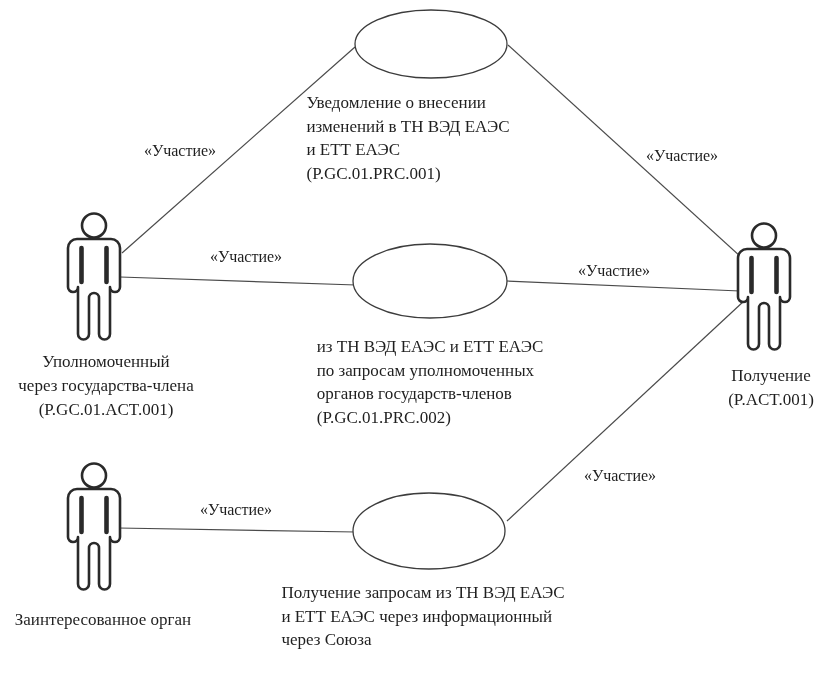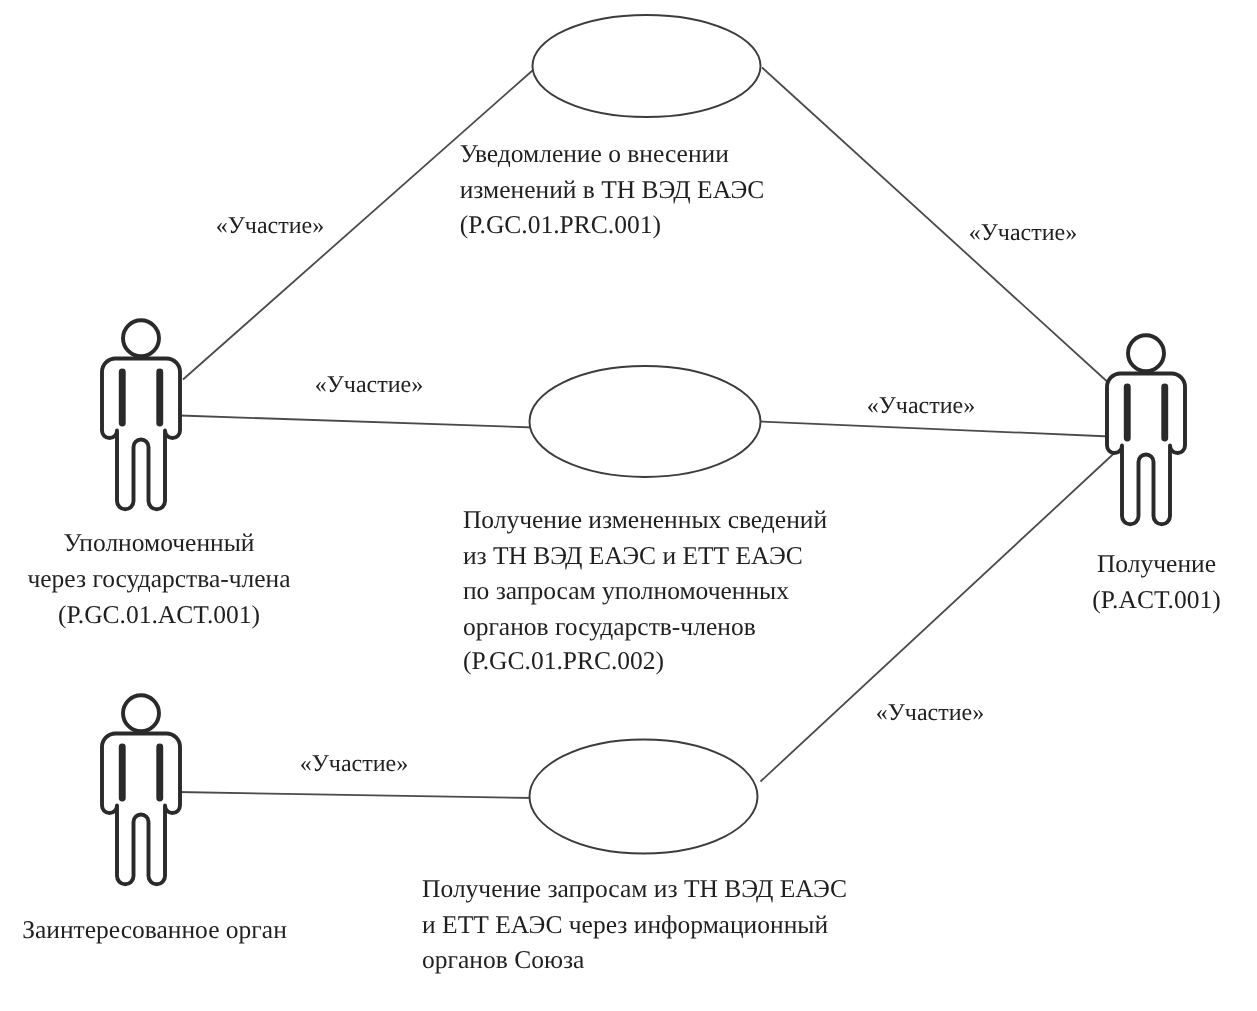--- a/index.html
+++ b/index.html
@@ -78,35 +78,35 @@
   <div class="lbl" style="left:180px;top:141px">«Участие»</div>
   <div class="lbl" style="left:682px;top:146px">«Участие»</div>
   <div class="lbl" style="left:246px;top:247px">«Участие»</div>
   <div class="lbl" style="left:614px;top:261px">«Участие»</div>
   <div class="lbl" style="left:620px;top:466px">«Участие»</div>
   <div class="lbl" style="left:236px;top:500px">«Участие»</div>
 
   <div class="caption" style="left:408px;top:91px">
     <div class="ln">Уведомление о внесении</div>
     <div class="ln">изменений в ТН ВЭД ЕАЭС</div>
+    <div class="ln">и ЕТТ ЕАЭС</div>
     <div class="ln">(P.GC.01.PRC.001)</div>
   </div>
 
   <div class="caption" style="left:430px;top:335px">
-    <div class="ln">Получение измененных сведений</div>
     <div class="ln">из ТН ВЭД ЕАЭС и ЕТТ ЕАЭС</div>
     <div class="ln">по запросам уполномоченных</div>
     <div class="ln">органов государств-членов</div>
     <div class="ln">(P.GC.01.PRC.002)</div>
   </div>
 
   <div class="caption" style="left:423px;top:581px">
     <div class="ln">Получение запросам из ТН ВЭД ЕАЭС</div>
     <div class="ln">и ЕТТ ЕАЭС через информационный</div>
-    <div class="ln">органов Союза</div>
+    <div class="ln">через Союза</div>
   </div>
 
   <div class="actor-label" style="left:106px;top:350px">
     <div class="ln">Уполномоченный</div>
     <div class="ln">через государства-члена</div>
     <div class="ln">(P.GC.01.ACT.001)</div>
   </div>
 
   <div class="actor-label" style="left:103px;top:608px">
     <div class="ln">Заинтересованное орган</div>

